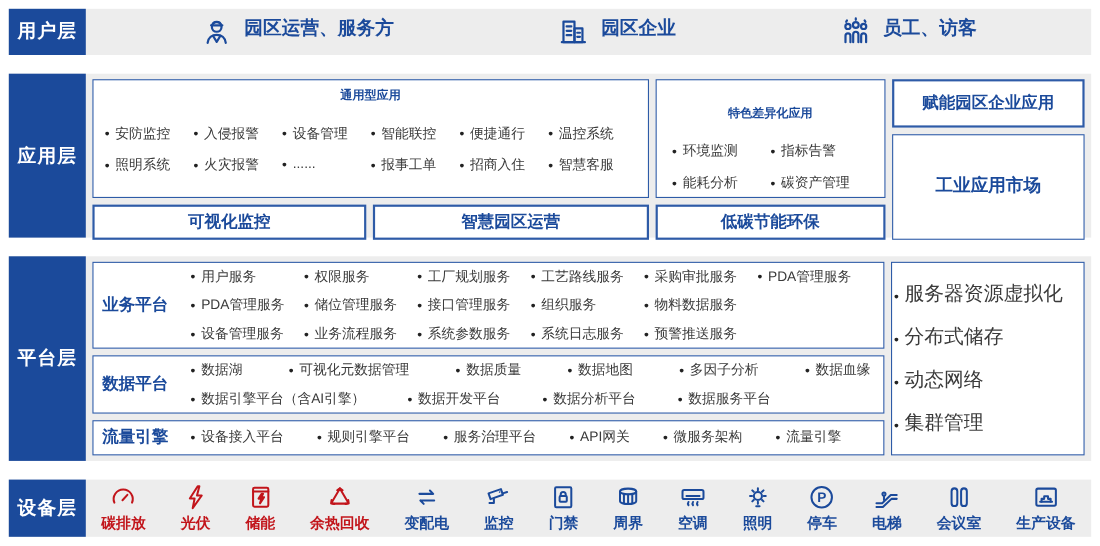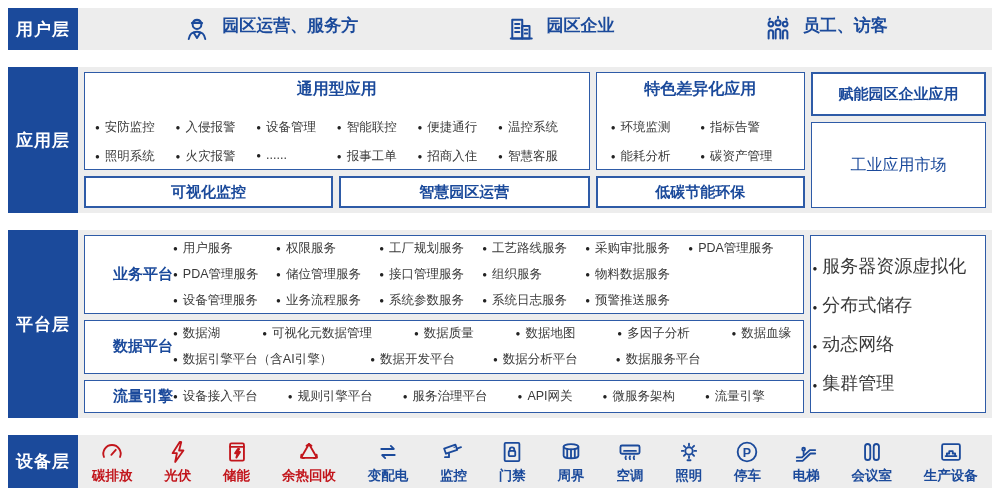--- a/index.html
+++ b/index.html
@@ -26,45 +26,45 @@
   
   .user-content{display:flex;align-items:center;justify-content:space-around;padding:0 30px}
   .user-group{display:flex;align-items:flex-start;gap:10px;color:var(--blue);
     font-weight:bold;font-size:17px}
   .user-group .icon svg{display:block}
 
   
   .box{background:#fff;border:1px solid var(--border)}
   .banner{background:#fff;border:2px solid var(--border);display:flex;align-items:center;
     justify-content:center;color:var(--blue);font-weight:bold;font-size:15px}
-  .box-title{color:var(--blue);font-weight:bold;font-size:16px;text-align:center}
+  .box-title{color:var(--blue);font-weight:bold;font-size:11px;text-align:center}
 
   
   .app-content{padding:5px 6px;display:grid;gap:6px;
     grid-template-columns:250fr 252fr 210fr 176fr;grid-template-rows:1fr 32px}
   .box-general{grid-column:1/3;grid-row:1;padding:6px 10px 4px}
-  .box-special{grid-column:3;grid-row:1;padding:6px 8px 4px}
+  .box-special{grid-column:3;grid-row:1;padding:22px 8px 4px}
   .app-right{grid-column:4;grid-row:1/3;display:flex;flex-direction:column;gap:6px}
   .box-empower{height:44px;display:flex;align-items:center;justify-content:center}
   .box-market{flex:1;display:flex;align-items:center;justify-content:center;font-size:16px;
-    color:var(--blue);font-weight:normal}
+    color:var(--blue);font-weight:bold}
   .items-grid{display:grid;margin-top:19px;row-gap:12px;font-size:12.5px;color:var(--item)}
   .grid-6{grid-template-columns:repeat(6,1fr)}
   .grid-2{grid-template-columns:repeat(2,1fr);padding:0 6px}
   .bullet{white-space:nowrap}
   .bullet:before{content:"\25CF";font-size:8px;vertical-align:1px;margin-right:5px;color:#222}
 
   
   .platform-content{padding:5px 6px;display:grid;gap:6px;grid-template-columns:722fr 176fr}
   .platform-left{display:flex;flex-direction:column;gap:6px;min-width:0}
   .pbox{display:flex;align-items:center;padding:4px 12px 4px 8px;min-width:0}
   .pbox-business{flex:2.9}
   .pbox-data{flex:1.9}
   .pbox-tech{flex:1}
-  .pbox-label{flex:0 0 80px;color:var(--blue);font-weight:bold;font-size:15px;text-align:right}
+  .pbox-label{flex:0 0 80px;color:var(--blue);font-weight:bold;font-size:15px;text-align:left}
   .pbox-items{flex:1;min-width:0}
   .rows-gap{display:flex;flex-direction:column;gap:9px}
   .grid-6p{display:grid;grid-template-columns:repeat(6,1fr);font-size:12.5px;color:var(--item)}
   .flex-row{display:flex;font-size:12.5px;color:var(--item)}
   .row-between{justify-content:space-between}
   .row-gap38{gap:38px}
   .row-gap30{gap:30px}
   .infra-box{display:flex;flex-direction:column;justify-content:center;gap:15px;
     padding-left:1px;font-size:18px;color:var(--item)}
 

